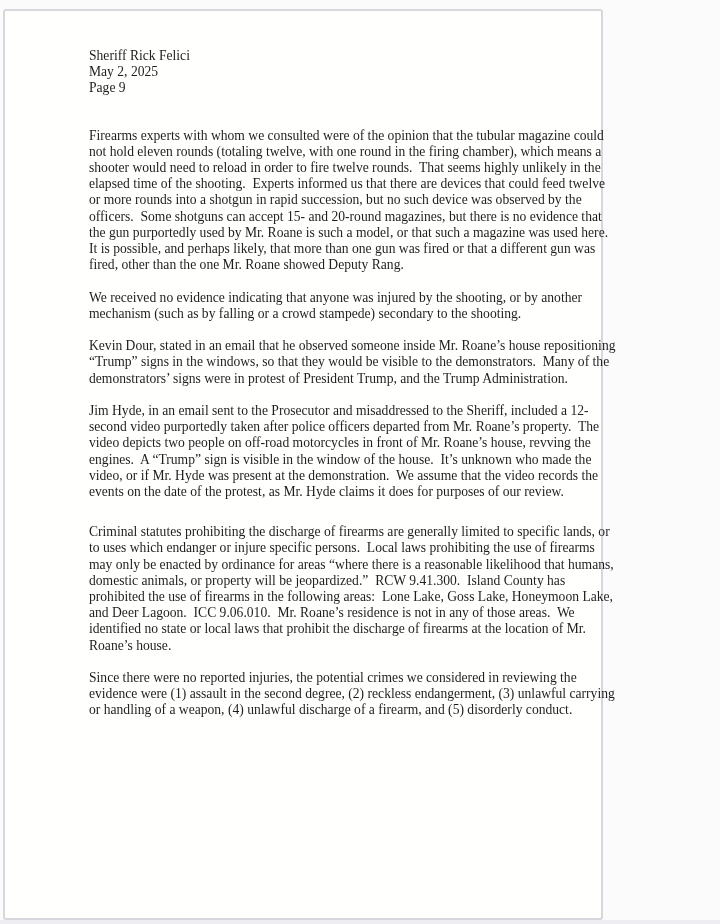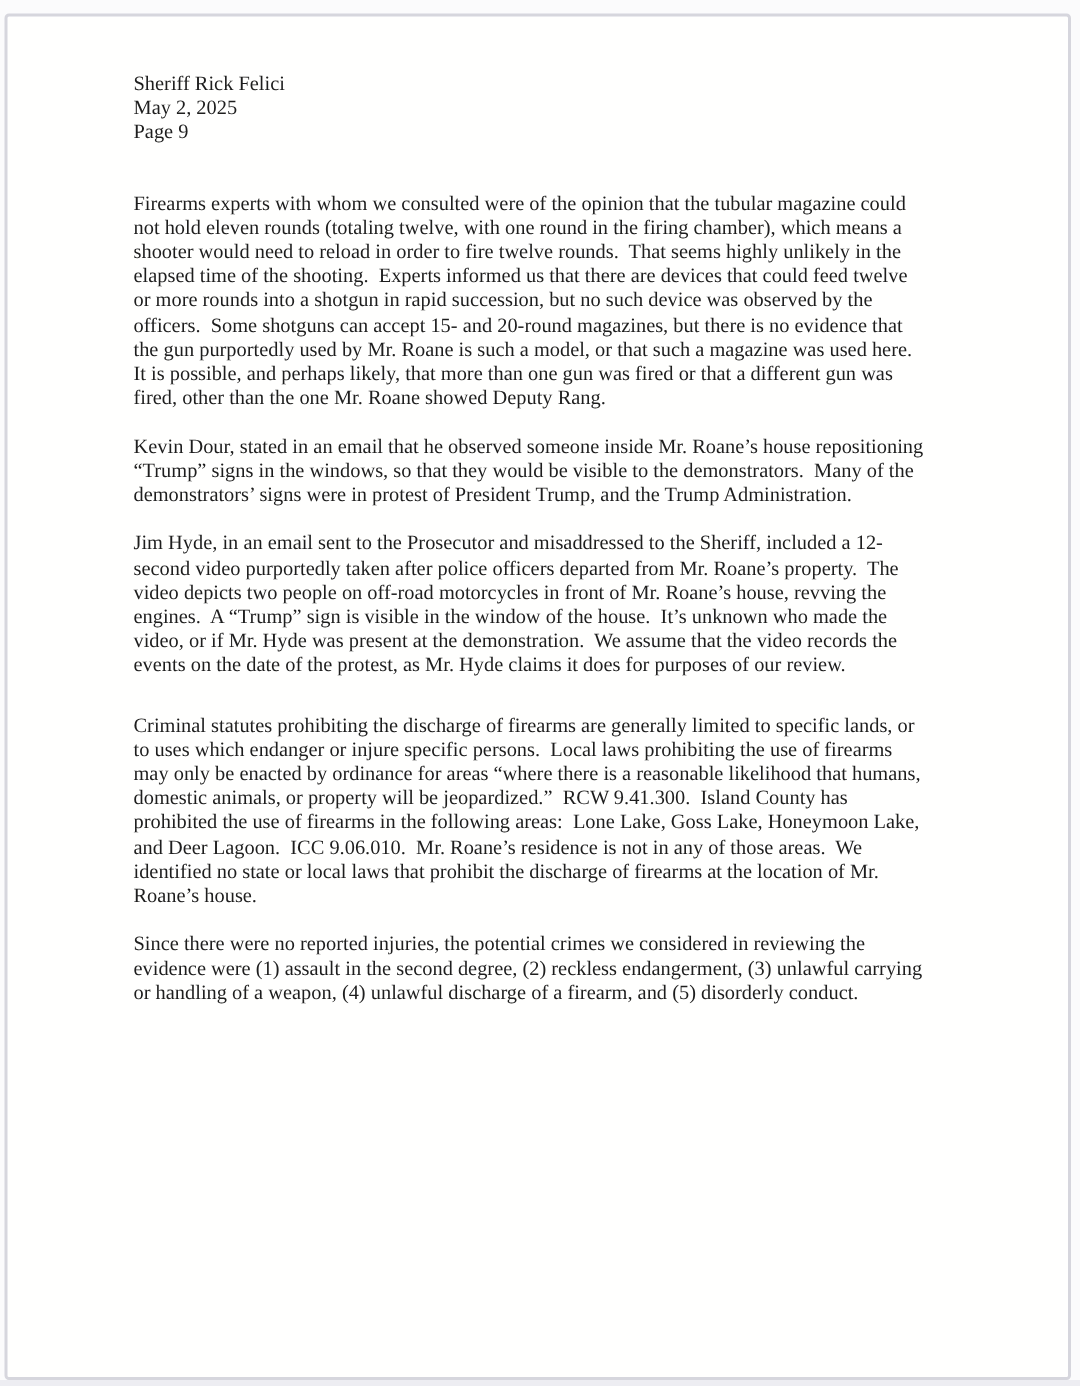--- a/index.html
+++ b/index.html
@@ -13,21 +13,21 @@
   }
   .stage {
     position: relative;
     width: 720px;
     height: 924px;
   }
   .page {
     position: absolute;
     left: 3px;
     top: 9px;
-    width: 711px;
+    width: 600px;
     height: 911px;
     box-sizing: border-box;
     background: #fffffe;
     border: 2px solid #d6d6dd;
     border-radius: 3px;
   }
   .content {
     position: absolute;
     left: 84px;
     top: 37px;
@@ -85,20 +85,22 @@
 
       <p class="para first">Firearms experts with whom we consulted were of the opinion that the tubular magazine could
 not hold eleven rounds (totaling twelve, with one round in the firing chamber), which means a
 shooter would need to reload in order to fire twelve rounds.  That seems highly unlikely in the
 elapsed time of the shooting.  Experts informed us that there are devices that could feed twelve
 or more rounds into a shotgun in rapid succession, but no such device was observed by the
 officers.  Some shotguns can accept 15- and 20-round magazines, but there is no evidence that
 the gun purportedly used by Mr. Roane is such a model, or that such a magazine was used here.
 It is possible, and perhaps likely, that more than one gun was fired or that a different gun was
 fired, other than the one Mr. Roane showed Deputy Rang.</p>
+      <p class="para">We received no evidence indicating that anyone was injured by the shooting, or by another
+mechanism (such as by falling or a crowd stampede) secondary to the shooting.</p>
       <p class="para">Kevin Dour, stated in an email that he observed someone inside Mr. Roane’s house repositioning
 “Trump” signs in the windows, so that they would be visible to the demonstrators.  Many of the
 demonstrators’ signs were in protest of President Trump, and the Trump Administration.</p>
       <p class="para">Jim Hyde, in an email sent to the Prosecutor and misaddressed to the Sheriff, included a 12-
 second video purportedly taken after police officers departed from Mr. Roane’s property.  The
 video depicts two people on off-road motorcycles in front of Mr. Roane’s house, revving the
 engines.  A “Trump” sign is visible in the window of the house.  It’s unknown who made the
 video, or if Mr. Hyde was present at the demonstration.  We assume that the video records the
 events on the date of the protest, as Mr. Hyde claims it does for purposes of our review.</p>
 

